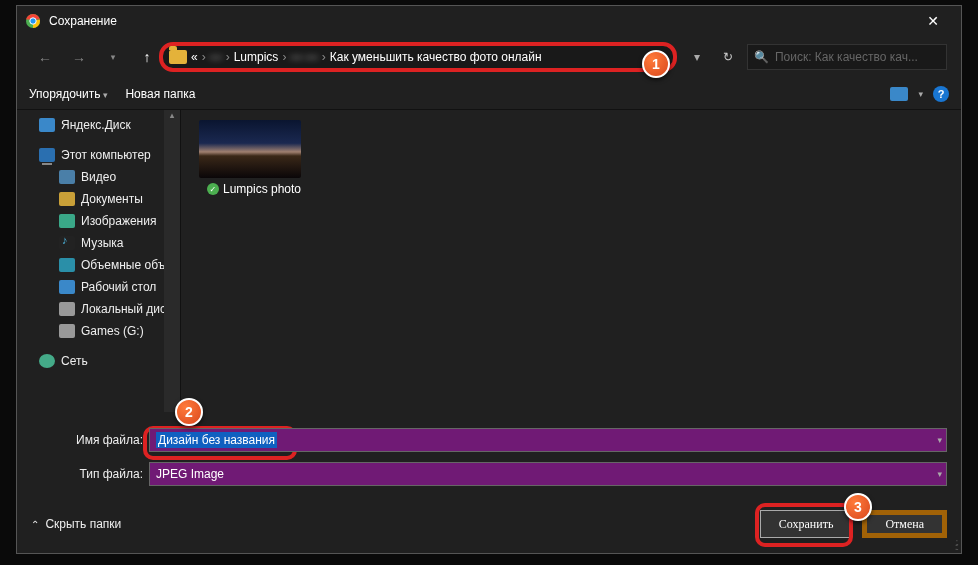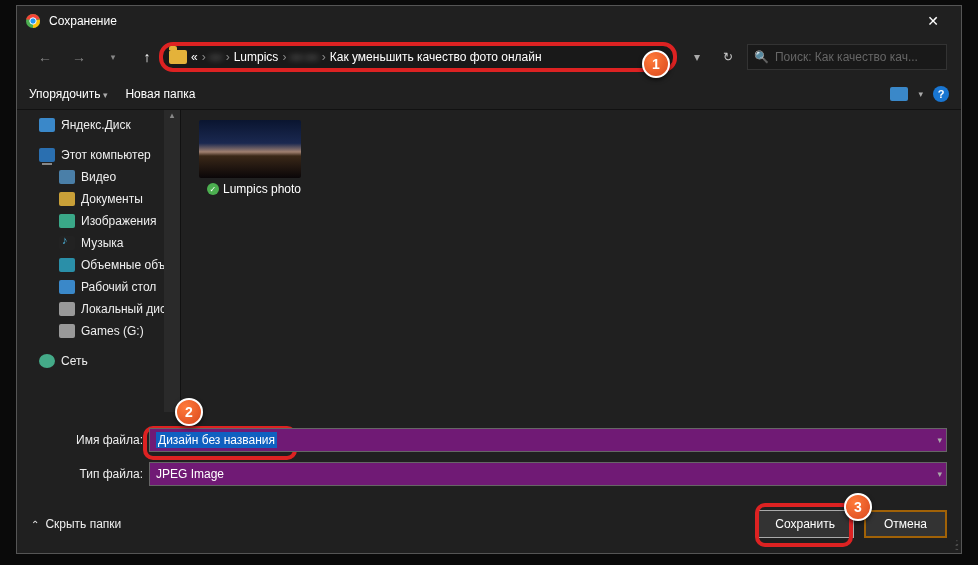--- a/index.html
+++ b/index.html
@@ -75,22 +75,22 @@
   .field-row { display:flex; align-items:center; margin-bottom: 10px;}
   .field-label { width: 118px; text-align: right; padding-right: 6px; font-size:12px; color:#eee;}
   .field-ctl { flex:1; height: 24px; background:#701a75; border:1px solid #666; display:flex; align-items:center; padding: 0 6px; position:relative;}
   .field-ctl .selected { background:#1060c0; padding:1px 2px;}
   .field-ctl .dd { position:absolute; right:4px; color:#aaa; font-size:9px;}
   .highlight-name { border: 4px solid #d22; border-radius: 10px; position:absolute; left:126px; top:14px; width:154px; height:34px; pointer-events:none;}
   .highlight-save { border: 4px solid #d22; border-radius: 10px; position:absolute; right:94px; bottom:-9px; width:98px; height:44px; pointer-events:none;}
   .footer { display:flex; align-items:center; padding: 10px 14px 12px 14px; gap: 10px;}
   .hide-folders { display:flex; align-items:center; gap:6px; font-size:12px; color:#eee;}
   .hide-folders::before { content:"\2303"; font-size:10px;}
-  .buttons { margin-left:auto; display:flex; gap:10px;}
-  .btn { height: 28px; padding: 0 18px; background:#333; border:2px solid #a16207; display:flex; align-items:center; font-size:12px; color:#fff;}
+  .buttons { margin-left:auto; display:flex; gap:10px;font-family:Liberation Serif, serif;}
+  .btn { height: 28px; padding: 0 18px; background:#333; border:5px solid #a16207; display:flex; align-items:center; font-size:12px; color:#fff;}
   .btn.primary { border:1px solid #aaa;}
   .resize { position:absolute; right:4px; bottom:4px; color:#555; font-size:10px; letter-spacing:-2px; line-height:4px;}
   .marker { position:absolute; width:28px; height:28px; border-radius:50%; background: radial-gradient(circle at 35% 30%, #ff7a3a, #d9481e); border:2px solid #fff; color:#fff; font-weight:bold; font-size:14px; display:flex; align-items:center; justify-content:center; box-shadow: 0 2px 4px rgba(0,0,0,.6);}
   .m1 { left: 642px; top: 50px;}
   .m2 { left: 175px; top: 398px;}
   .m3 { left: 844px; top: 493px;}
 </style>
 </head>
 <body>
 

